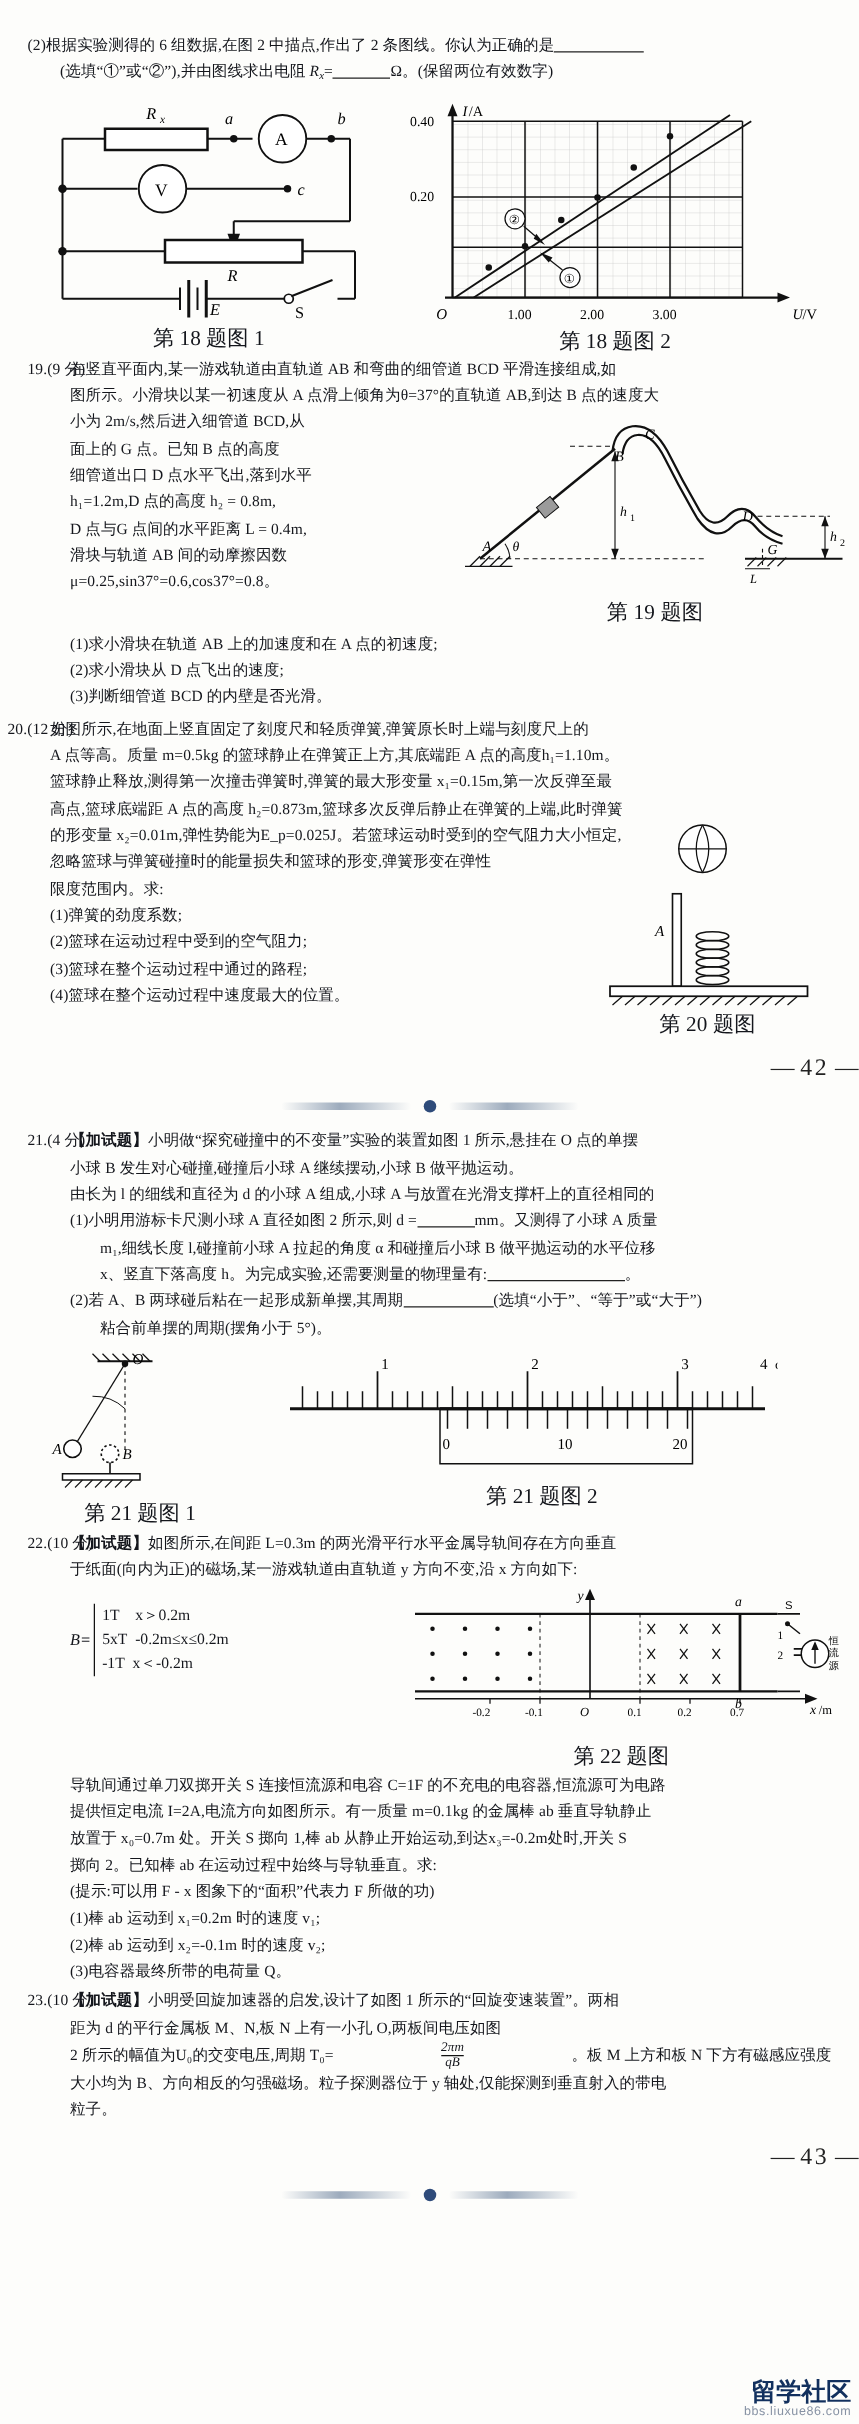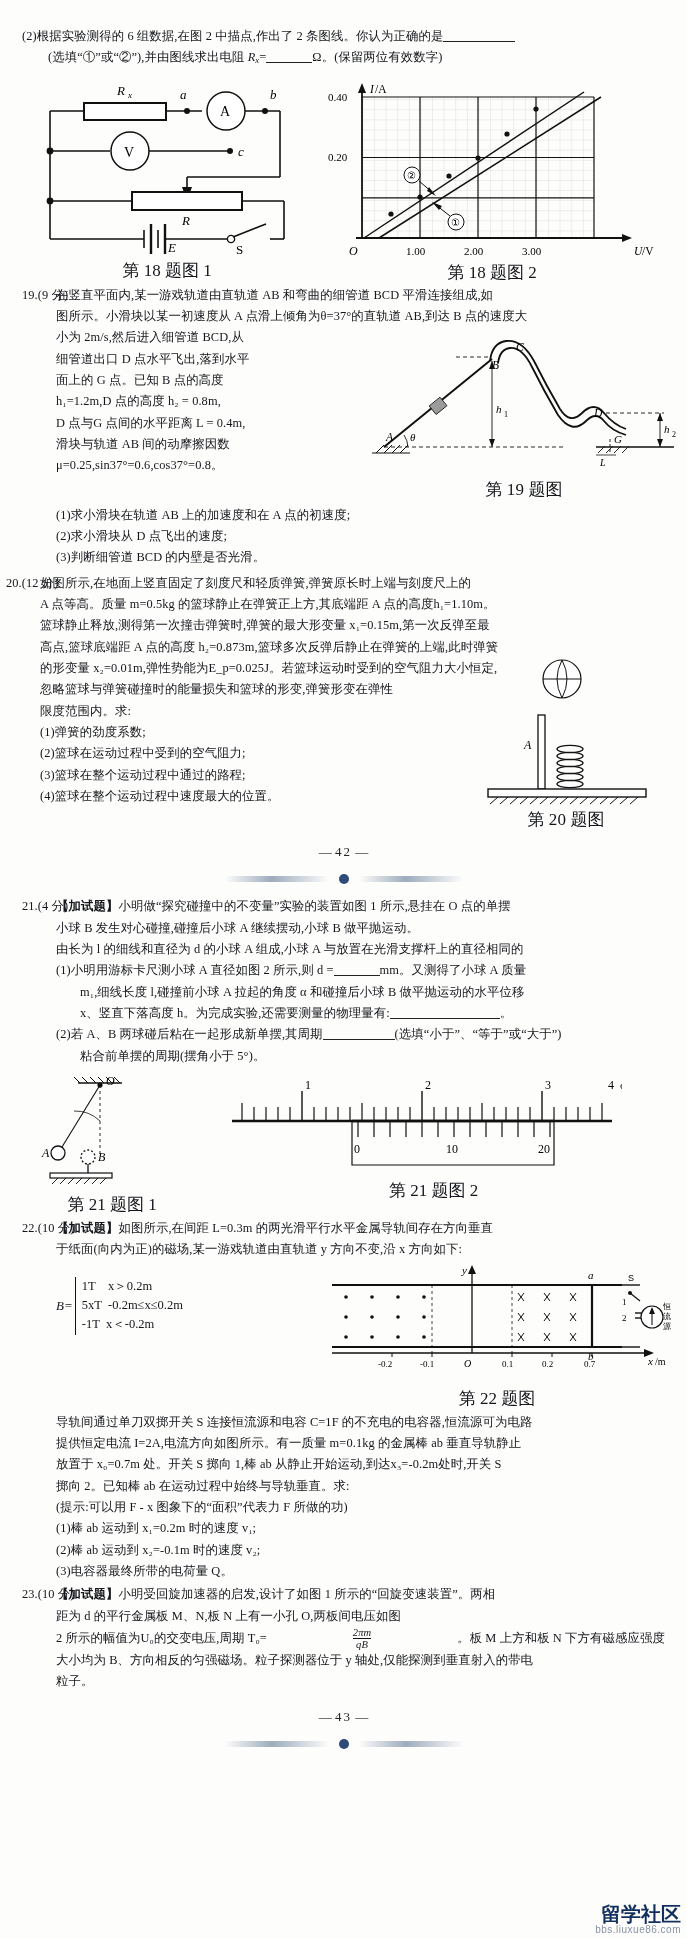--- a/index.html
+++ b/index.html
@@ -58,21 +58,21 @@
   .pagebreak {
     display:flex; align-items:center; justify-content:center;
     gap:10px; margin: 14px 0 10px 0;
   }
   .pb-bar {
     height:6px; width:104px; border-radius:4px;
     background:linear-gradient(90deg,rgba(168,181,196,0) 0%,rgba(140,157,178,.85) 45%,rgba(168,181,196,0) 100%);
   }
   .pb-dot { width:10px;height:10px;border-radius:50%;background:#2e4b7a; }
   .pagenum {
-    text-align:center; font-size:13px; letter-spacing:2px;
+    text-align:right; font-size:19px; letter-spacing:2px;
     margin: 10px 0 2px 0; color:#222;
   }
   .pagenum .dash { letter-spacing:0; }
 
   
   #watermark {
     position:absolute; right:6px; bottom:4px;
     text-align:right; line-height:1.05; user-select:none;
   }
   #wm-main { font-size:20px; font-weight:bold; color:#12305e; font-family:"Liberation Sans",sans-serif;}
@@ -226,22 +226,22 @@
 
   <div id="q19">
     <div class="qnum-block qtext">
       <span class="qnum"><span>19.</span><span>(9 分)</span></span>
       <div>在竖直平面内,某一游戏轨道由直轨道 AB 和弯曲的细管道 BCD 平滑连接组成,如</div>
       <div>图所示。小滑块以某一初速度从 A 点滑上倾角为θ=37°的直轨道 AB,到达 B 点的速度大</div>
 
       <div class="figrow">
         <div style="width:300px;flex:0 0 300px;">
           <div>小为 2m/s,然后进入细管道 BCD,从</div>
+          <div>面上的 G 点。已知 B 点的高度</div>
           <div>细管道出口 D 点水平飞出,落到水平</div>
-          <div>面上的 G 点。已知 B 点的高度</div>
           <div>h₁=1.2m,D 点的高度 h₂ = 0.8m,</div>
           <div>D 点与G 点间的水平距离 L = 0.4m,</div>
           <div>滑块与轨道 AB 间的动摩擦因数</div>
           <div>μ=0.25,sin37°=0.6,cos37°=0.8。</div>
         </div>
 
         <div style="flex:1 1 auto;margin-left:8px;margin-top:-6px;">
           <svg width="320" height="150" viewBox="0 0 320 150">
 
             <line x1="20" y1="126" x2="128" y2="38" stroke="#111" stroke-width="2"></line>

